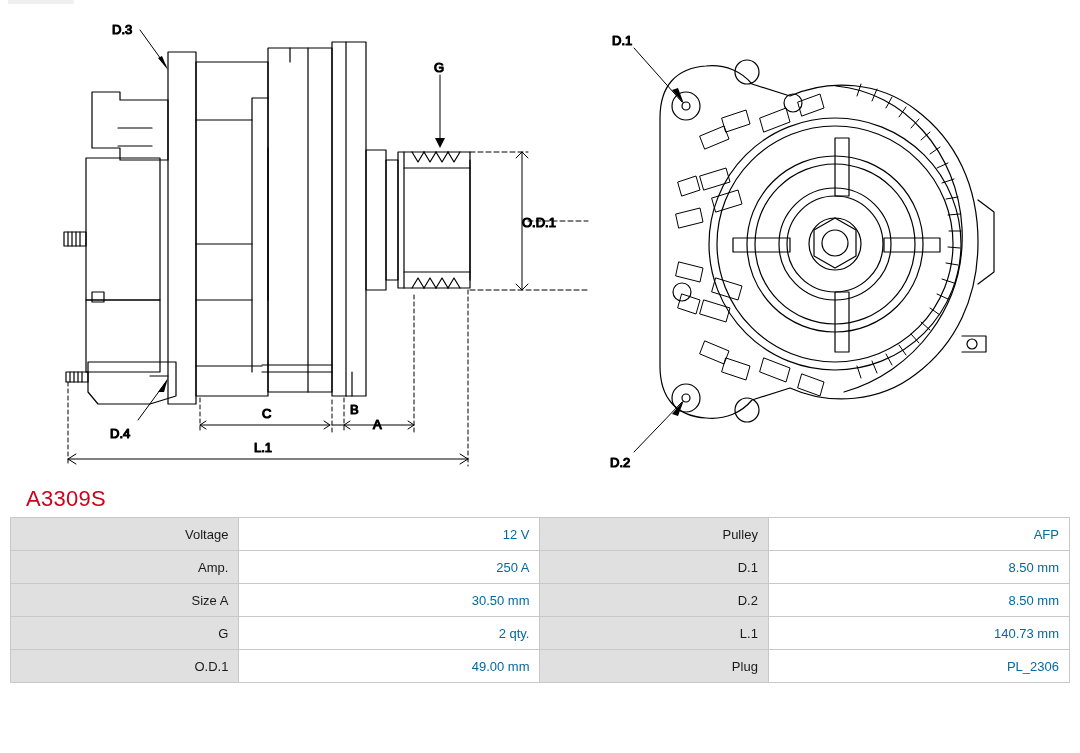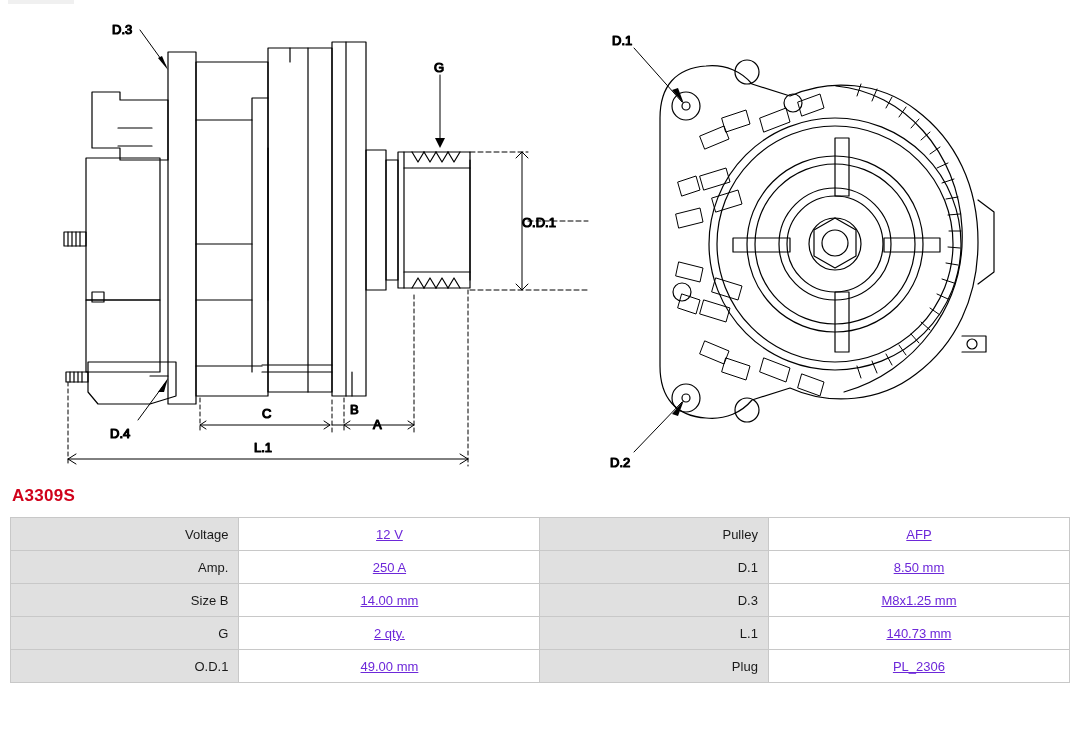--- a/index.html
+++ b/index.html
@@ -24,23 +24,23 @@
   }
   #drawing svg { display: block; }
   .lbl {
     font-family: "Liberation Sans", sans-serif;
     font-size: 13px;
     fill: #000;
   }
   
   #part-number {
     position: absolute;
-    left: 12px; top: 486px;
-    font-size: 17px;
-    font-weight: bold;
+    left: 26px; top: 486px;
+    font-size: 22px;
+    font-weight: normal;
     color: #d0021b;
     letter-spacing: 0.3px;
   }
   
   #spec-table {
     position: absolute;
     left: 10px; top: 517px;
     width: 1060px;
     border-collapse: collapse;
     font-size: 13px;
@@ -52,24 +52,23 @@
     white-space: nowrap;
   }
   #spec-table td.key {
     background: #e0e0e0;
     text-align: right;
     color: #1a1a1a;
     width: 220px;
   }
   #spec-table td.val {
     background: #ffffff;
-    text-align: center;
-    color: #6d28d9;
+    text-align: right;
+    color: #0369a1;
     width: 290px;
-    text-decoration: underline;
   }
   
   #top-artifact {
     position: absolute;
     left: 8px; top: 0px;
     width: 66px; height: 4px;
     background: #f0f0f0;
   }
 </style>
 </head>
@@ -283,24 +282,24 @@
         <td class="key">Pulley</td>
         <td class="val">AFP</td>
       </tr>
       <tr>
         <td class="key">Amp.</td>
         <td class="val">250 A</td>
         <td class="key">D.1</td>
         <td class="val">8.50 mm</td>
       </tr>
       <tr>
-        <td class="key">Size B</td>
-        <td class="val">14.00 mm</td>
-        <td class="key">D.3</td>
-        <td class="val">M8x1.25 mm</td>
+        <td class="key">Size A</td>
+        <td class="val">30.50 mm</td>
+        <td class="key">D.2</td>
+        <td class="val">8.50 mm</td>
       </tr>
       <tr>
         <td class="key">G</td>
         <td class="val">2 qty.</td>
         <td class="key">L.1</td>
         <td class="val">140.73 mm</td>
       </tr>
       <tr>
         <td class="key">O.D.1</td>
         <td class="val">49.00 mm</td>

